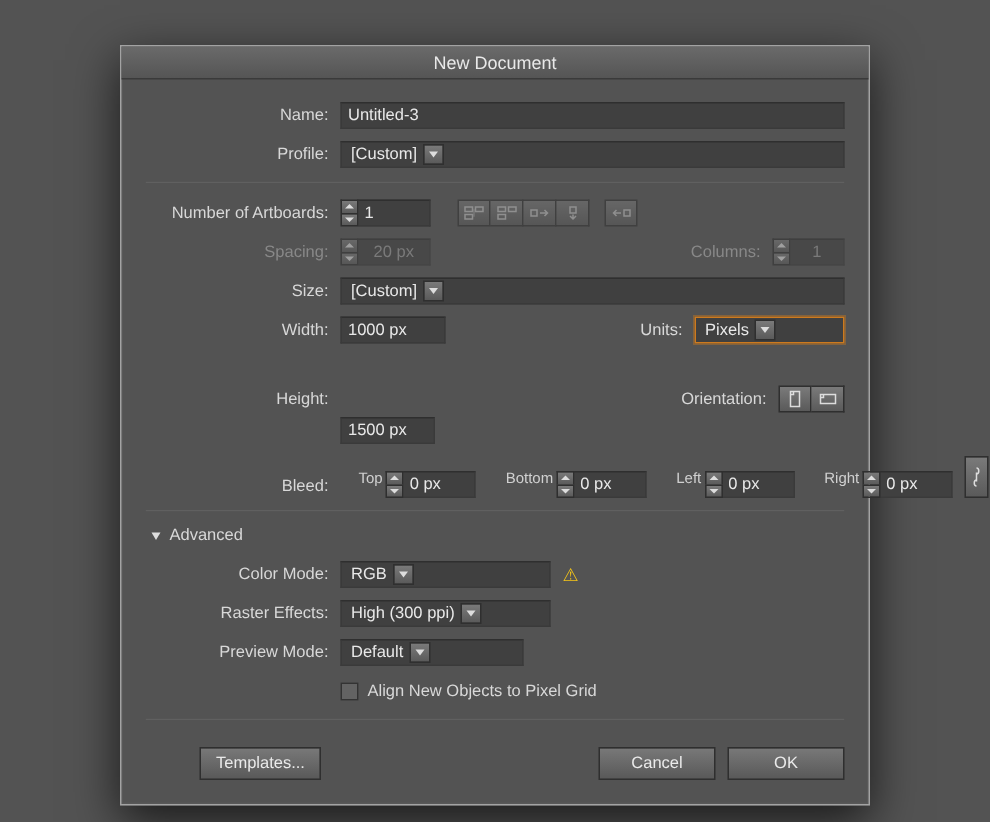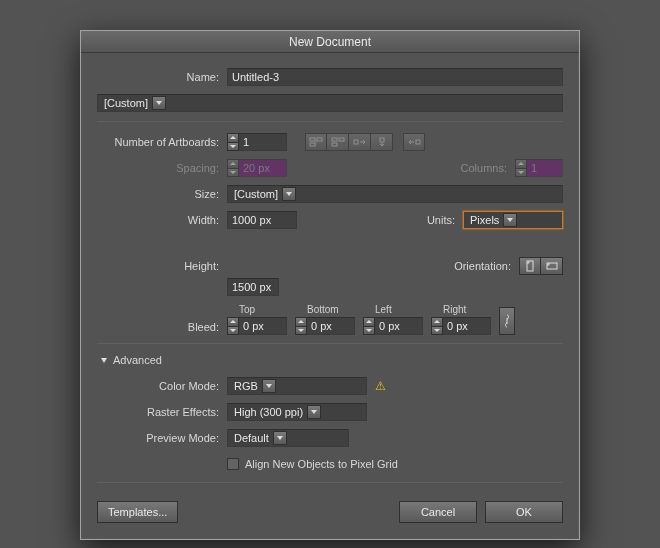--- a/index.html
+++ b/index.html
@@ -44,21 +44,21 @@
   input[type=text], .select {
     background: #404040;
     border: 1px solid #3a3a3a;
     border-top-color: #2f2f2f;
     color: #e8e8e8;
     font-size: 11px;
     height: 18px;
     padding: 0 4px;
     outline: none;
   }
-  input[type=text]:disabled { color: #9a9a9a; background: #701a75; }
+  input[type=text]:disabled { color: #9a9a9a; background: #404040; text-align: center; }
   .select {
     height: 18px;
     display: flex;
     align-items: center;
     justify-content: flex-start;
     padding: 0 2px 0 6px;
   }
   .select .arrow {
     width: 14px;
     height: 14px;
@@ -139,36 +139,36 @@
     width: 12px; height: 12px;
     background: #636363;
     border: 1px solid #333;
   }
   .warn {
     display: inline-block;
     color: #f5c518;
     font-size: 12px;
     margin-left: 8px;
   }
-  .footer { display: flex; align-items: center; margin-top: 18px; gap: 8px; }
+  .footer { display: flex; align-items: center; margin-top: 18px; gap: 8px; margin-left: 36px; }
   .push { flex: 1; }
   .btn {
     min-width: 78px;
     height: 22px;
     background: linear-gradient(#787878,#595959);
     border: 1px solid #2f2f2f;
     color: #eaeaea;
     font-size: 11px;
     display: inline-flex;
     align-items: center;
     justify-content: center;
     padding: 0 10px;
   }
   .bleed-group { display: flex; gap: 8px; align-items: flex-end; }
-  .bleed-col { display: flex; flex-direction: column; gap: 2px; }
+  .bleed-col { display: flex; flex-direction: row; gap: 2px; }
   .bleed-col .sublbl { font-size: 10px; color: #d0d0d0; padding-left: 12px; }
   .link {
     width: 16px; height: 28px;
     border: 1px solid #2f2f2f;
     background: linear-gradient(#7a7a7a,#5a5a5a);
     display: flex; align-items: center; justify-content: center;
     align-self: flex-end;
   }
   .link svg { width: 8px; height: 14px; }
   .orient .iconbtn svg { width: 12px; height: 12px; }
@@ -180,20 +180,21 @@
 <div class="dialog">
   <div class="titlebar">New Document</div>
   <div class="content">
 
     <div class="row">
       <div class="lbl">Name:</div>
       <input type="text" class="fld-name" value="Untitled-3" style="">
     </div>
 
     <div class="row">
+      <div class="lbl">Profile:</div>
       <div class="select fld-profile">
         <span>[Custom]</span>
         <span class="arrow"></span>
       </div>
     </div>
 
     <div class="hr"></div>
 
     <div class="row">
       <div class="lbl">Number of Artboards:</div>
@@ -279,21 +280,21 @@
       <div style="flex:1"></div>
       <div class="lbl" style="width:auto;padding-right:8px">Units:</div>
       <div class="select hl" style="width:100px">
         <span>Pixels</span>
         <span class="arrow"></span>
       </div>
     </div>
 
     <div class="row">
       <div class="lbl">Height:</div>
-      <input type="text" style="width: 52px; margin-top: 42px;" value="1500 px">
+      <input type="text" style="width: 63px; margin-top: 42px;" value="1500 px">
       <div style="flex:1"></div>
       <div class="lbl" style="width:auto;padding-right:8px">Orientation:</div>
       <div class="btngroup orient">
         <div class="iconbtn">
           <svg viewBox="0 0 12 12">
               <rect x="3" y="1" width="6" height="10" fill="none" stroke="#ddd" stroke-width="1"></rect>
               <path d="M5 1 L5 3 L3 3" fill="none" stroke="#ddd" stroke-width="1"></path>
             </svg>
         </div>
         <div class="iconbtn">

